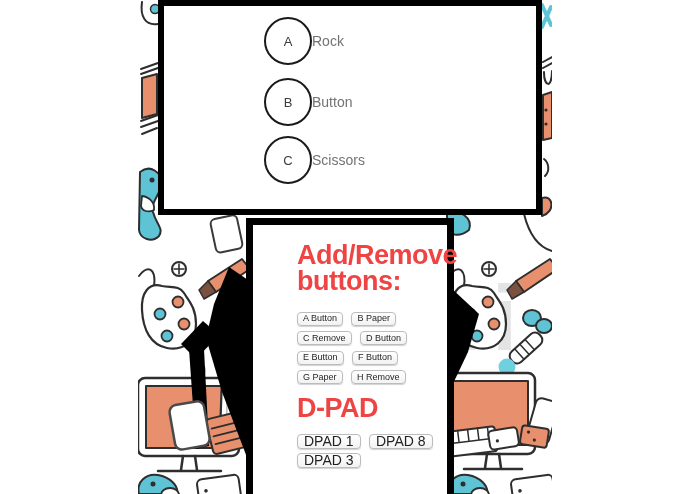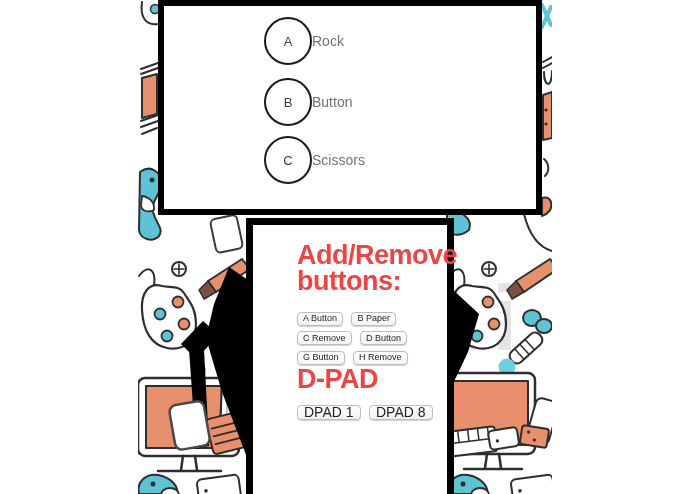--- a/index.html
+++ b/index.html
@@ -26,21 +26,21 @@
   .bottom-panel{
     position:absolute;left:246px;top:218px;width:208px;height:300px;
     background:#fff;border:7px solid #000;border-bottom:none;
     box-sizing:border-box;padding:17px 4px 0 44px;
   }
   .panel-heading{
     font-size:27px;line-height:26px;font-weight:bold;color:#ef4444;
     letter-spacing:-0.5px;margin:0;
   }
   .heading-gap{margin-bottom:13px;}
-  .section-gap{margin-top:1px;margin-bottom:11px;}
+  .section-gap{margin-top:11px;margin-bottom:11px;}
   .btn-row{margin:0 0 1px 0;white-space:nowrap;}
   .push-btn{
     font-family:inherit;font-size:9px;color:#1f1f1f;
     background:linear-gradient(#ffffff,#f2f2f2);
     border:1px solid #bcbcbc;border-radius:4px;
     height:14px;line-height:11px;padding:0 5px;margin:0 4px 0 0;
     box-shadow:0 1px 1px rgba(0,0,0,0.18);cursor:pointer;
   }
   .dpad-btn{font-size:14px;height:15px;padding:0 6px;}
 </style>
@@ -204,26 +204,33 @@
 
     <div class="btn-row">
       <button class="push-btn">A Button</button>
       <button class="push-btn">B Paper</button>
     </div>
     <div class="btn-row">
       <button class="push-btn">C Remove</button>
       <button class="push-btn">D Button</button>
     </div>
     <div class="btn-row">
-      <button class="push-btn">G Button</button>
+      <button class="push-btn">E Button</button>
+      <button class="push-btn">F Button</button>
+    </div>
+    <div class="btn-row">
+      <button class="push-btn">G Paper</button>
       <button class="push-btn">H Remove</button>
     </div>
 
     <h2 class="panel-heading section-gap">D-PAD</h2>
 
     <div class="btn-row">
       <button class="push-btn dpad-btn">DPAD 1</button>
       <button class="push-btn dpad-btn">DPAD 8</button>
     </div>
+    <div class="btn-row">
+      <button class="push-btn dpad-btn">DPAD 3</button>
+    </div>
 
   </div>
 
 </div>
 
 </body></html>

